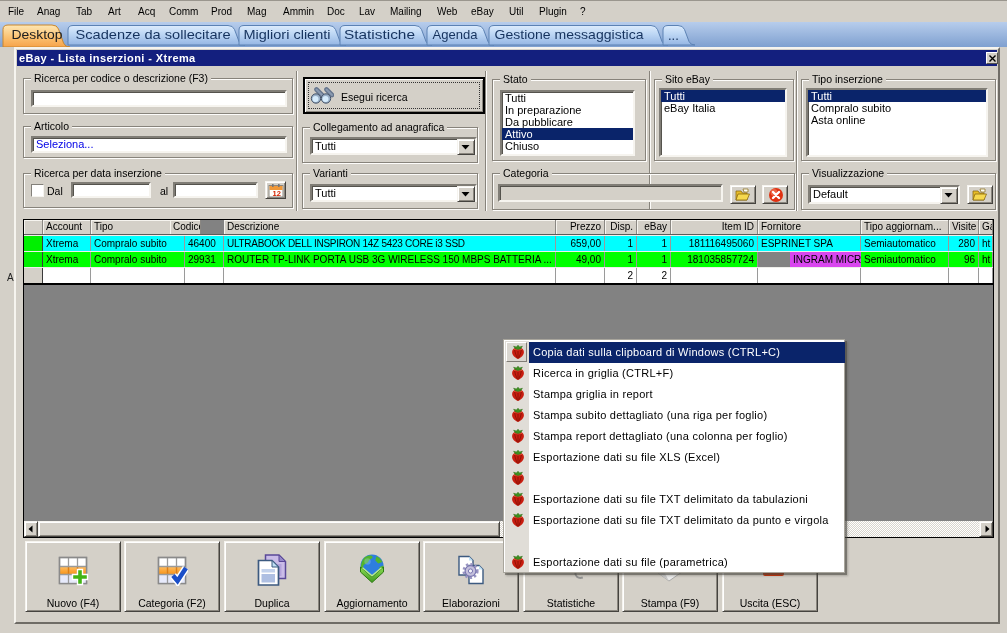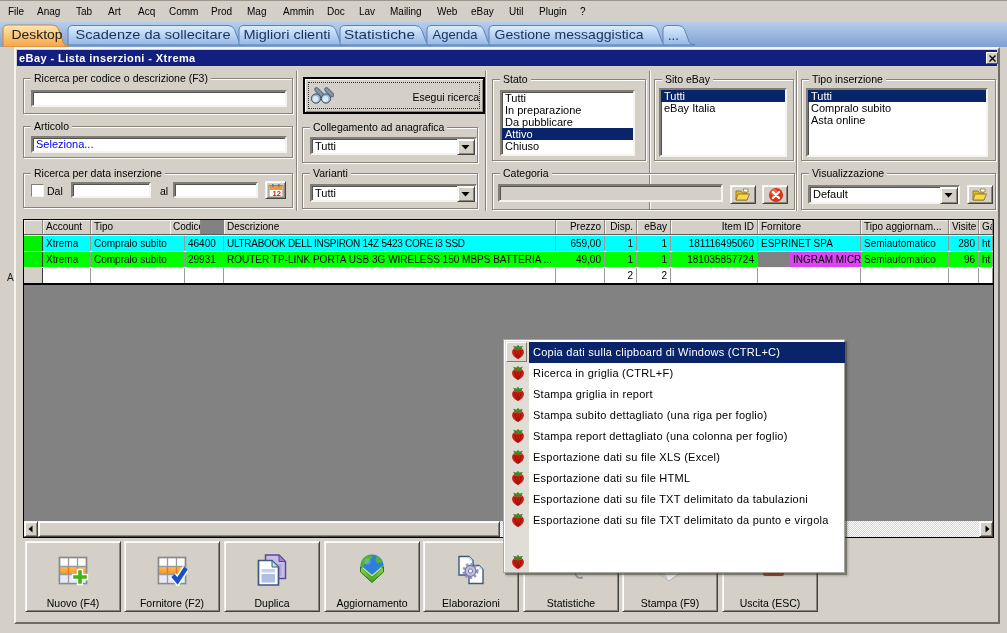--- a/index.html
+++ b/index.html
@@ -160,21 +160,21 @@
 <div class="abs" style="left:303px;top:77px;width:182px;height:37px;background:#d4d0c8;border:2px solid #000;box-shadow:inset 1px 1px 0 #fff,inset -1px -1px 0 #8a867e;box-sizing:border-box">
  <div style="position:absolute;left:3px;top:3px;right:3px;bottom:3px;border:1px dotted #333"></div>
  <svg width="24" height="17" style="position:absolute;left:5px;top:8px" viewBox="0 0 24 17">
    <path d="M6.5,2.5 L12,8 M16.5,2.5 L22,8" stroke="#64748c" stroke-width="4.6" stroke-linecap="round"></path>
    <path d="M6.5,2.5 L12,8 M16.5,2.5 L22,8" stroke="#8a9ab0" stroke-width="2" stroke-linecap="round"></path>
    <circle cx="6" cy="11.5" r="4.7" fill="#9ab0c8" stroke="#46556a" stroke-width="1"></circle>
    <circle cx="16" cy="11.5" r="4.7" fill="#9ab0c8" stroke="#46556a" stroke-width="1"></circle>
    <circle cx="5.5" cy="12" r="3" fill="#d6ecfc"></circle>
    <circle cx="15.5" cy="12" r="3" fill="#d6ecfc"></circle>
  </svg>
- <div style="position:absolute;left:36px;right:4px;top:12px;text-align:right;font-size:10.5px">Esegui ricerca</div>
+ <div style="position:absolute;left:36px;right:4px;top:12px;text-align:left;font-size:10.5px">Esegui ricerca</div>
 </div>
 
 <div class="abs grp" style="left:302px;top:127px;width:174px;height:34px">
     <b>Collegamento ad anagrafica</b>
   </div>
 <div class="abs combo" style="left:310px;top:137px;width:167px;height:18px">
     <i>Tutti</i>
  <div class="carr" style="height:14px">
       <svg width="9" height="6" viewBox="0 0 9 6">
         <path d="M0.5,1 L8.5,1 L4.5,5.5 Z" fill="#000"></path>
@@ -364,21 +364,21 @@
 </defs>
 </svg>
 <div class="tbtn" style="left:25px">
     <span>Nuovo (F4)</span>
 <svg width="32" height="32" viewBox="0 0 32 32">
       <use href="#tableic"></use>
 <path d="M20.5,15.5 h5 v5 h5 v5 h-5 v5 h-5 v-5 h-5 v-5 h5 Z" fill="#42b414" stroke="#fff" stroke-width="1.4"></path>
     </svg>
   </div>
 <div class="tbtn" style="left:124px">
-    <span>Fornitore (F2)</span>
+    <span>Categoria (F2)</span>
 <svg width="32" height="32" viewBox="0 0 32 32">
       <use href="#tableic"></use>
 <path d="M17,21.5 L21.5,27 L30,14" stroke="#fff" stroke-width="7.5" fill="none"></path>
 <path d="M17,21.5 L21.5,27 L30,14" stroke="#1b4fc8" stroke-width="4.5" fill="none"></path>
     </svg>
   </div>
 <div class="tbtn" style="left:224px">
     <span>Duplica</span>
 <svg width="32" height="32" viewBox="0 0 32 32">
 <path d="M9.5,1 h13.5 l6.5,6.5 v17 h-20 Z" fill="#cabce8" stroke="#5a4898" stroke-width="1.5"></path>
@@ -470,32 +470,32 @@
 <div class="mrow" style="top:107px">
       <svg width="16" height="16" viewBox="0 0 16 16">
         <use href="#straw"></use>
       </svg>
       <span class="txt">Esportazione dati su file XLS (Excel)</span>
     </div>
 <div class="mrow" style="top:128px">
       <svg width="16" height="16" viewBox="0 0 16 16">
         <use href="#straw"></use>
       </svg>
-      <span class="txt">Esportazione dati su file HTML</span>
     </div>
 <div class="mrow" style="top:149px">
       <svg width="16" height="16" viewBox="0 0 16 16">
         <use href="#straw"></use>
       </svg>
       <span class="txt">Esportazione dati su file TXT delimitato da tabulazioni</span>
     </div>
 <div class="mrow" style="top:170px">
       <svg width="16" height="16" viewBox="0 0 16 16">
         <use href="#straw"></use>
       </svg>
       <span class="txt">Esportazione dati su file TXT delimitato da punto e virgola</span>
     </div>
 <div class="mrow" style="top:212px">
       <svg width="16" height="16" viewBox="0 0 16 16">
         <use href="#straw"></use>
       </svg>
+      <span class="txt">Esportazione dati su file (parametrica)</span>
     </div>
 </div>
 
 </body></html>

